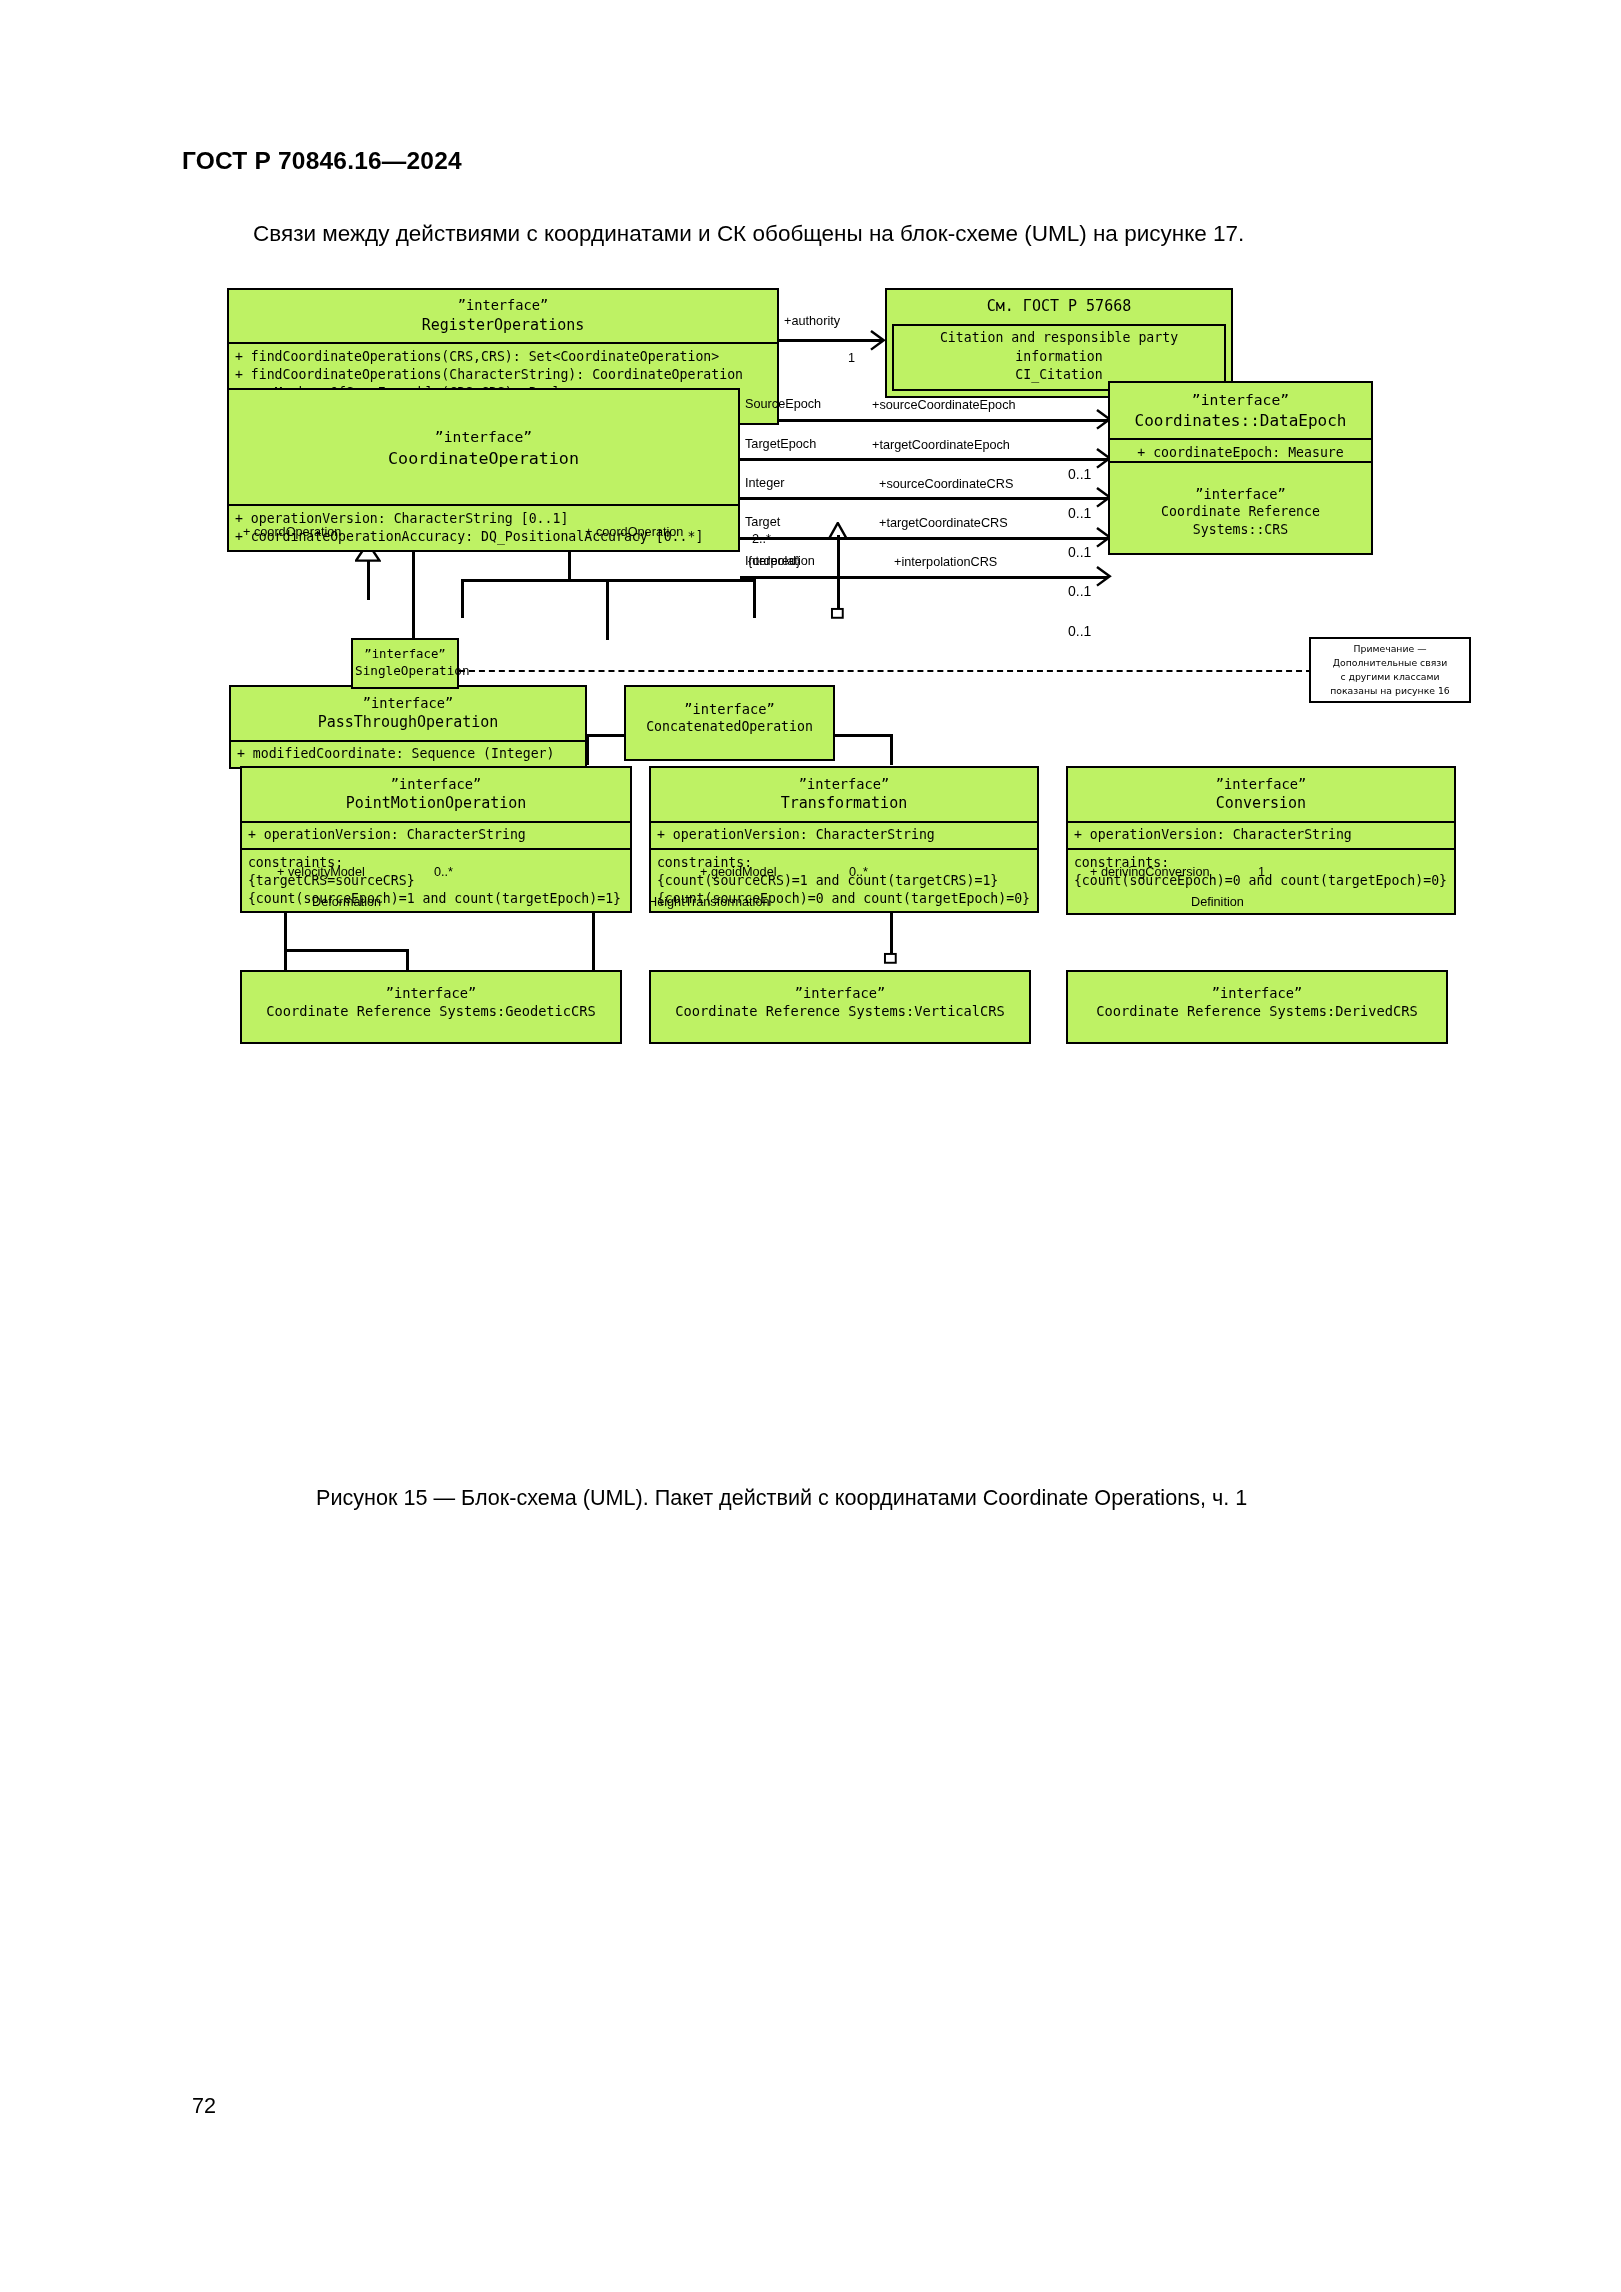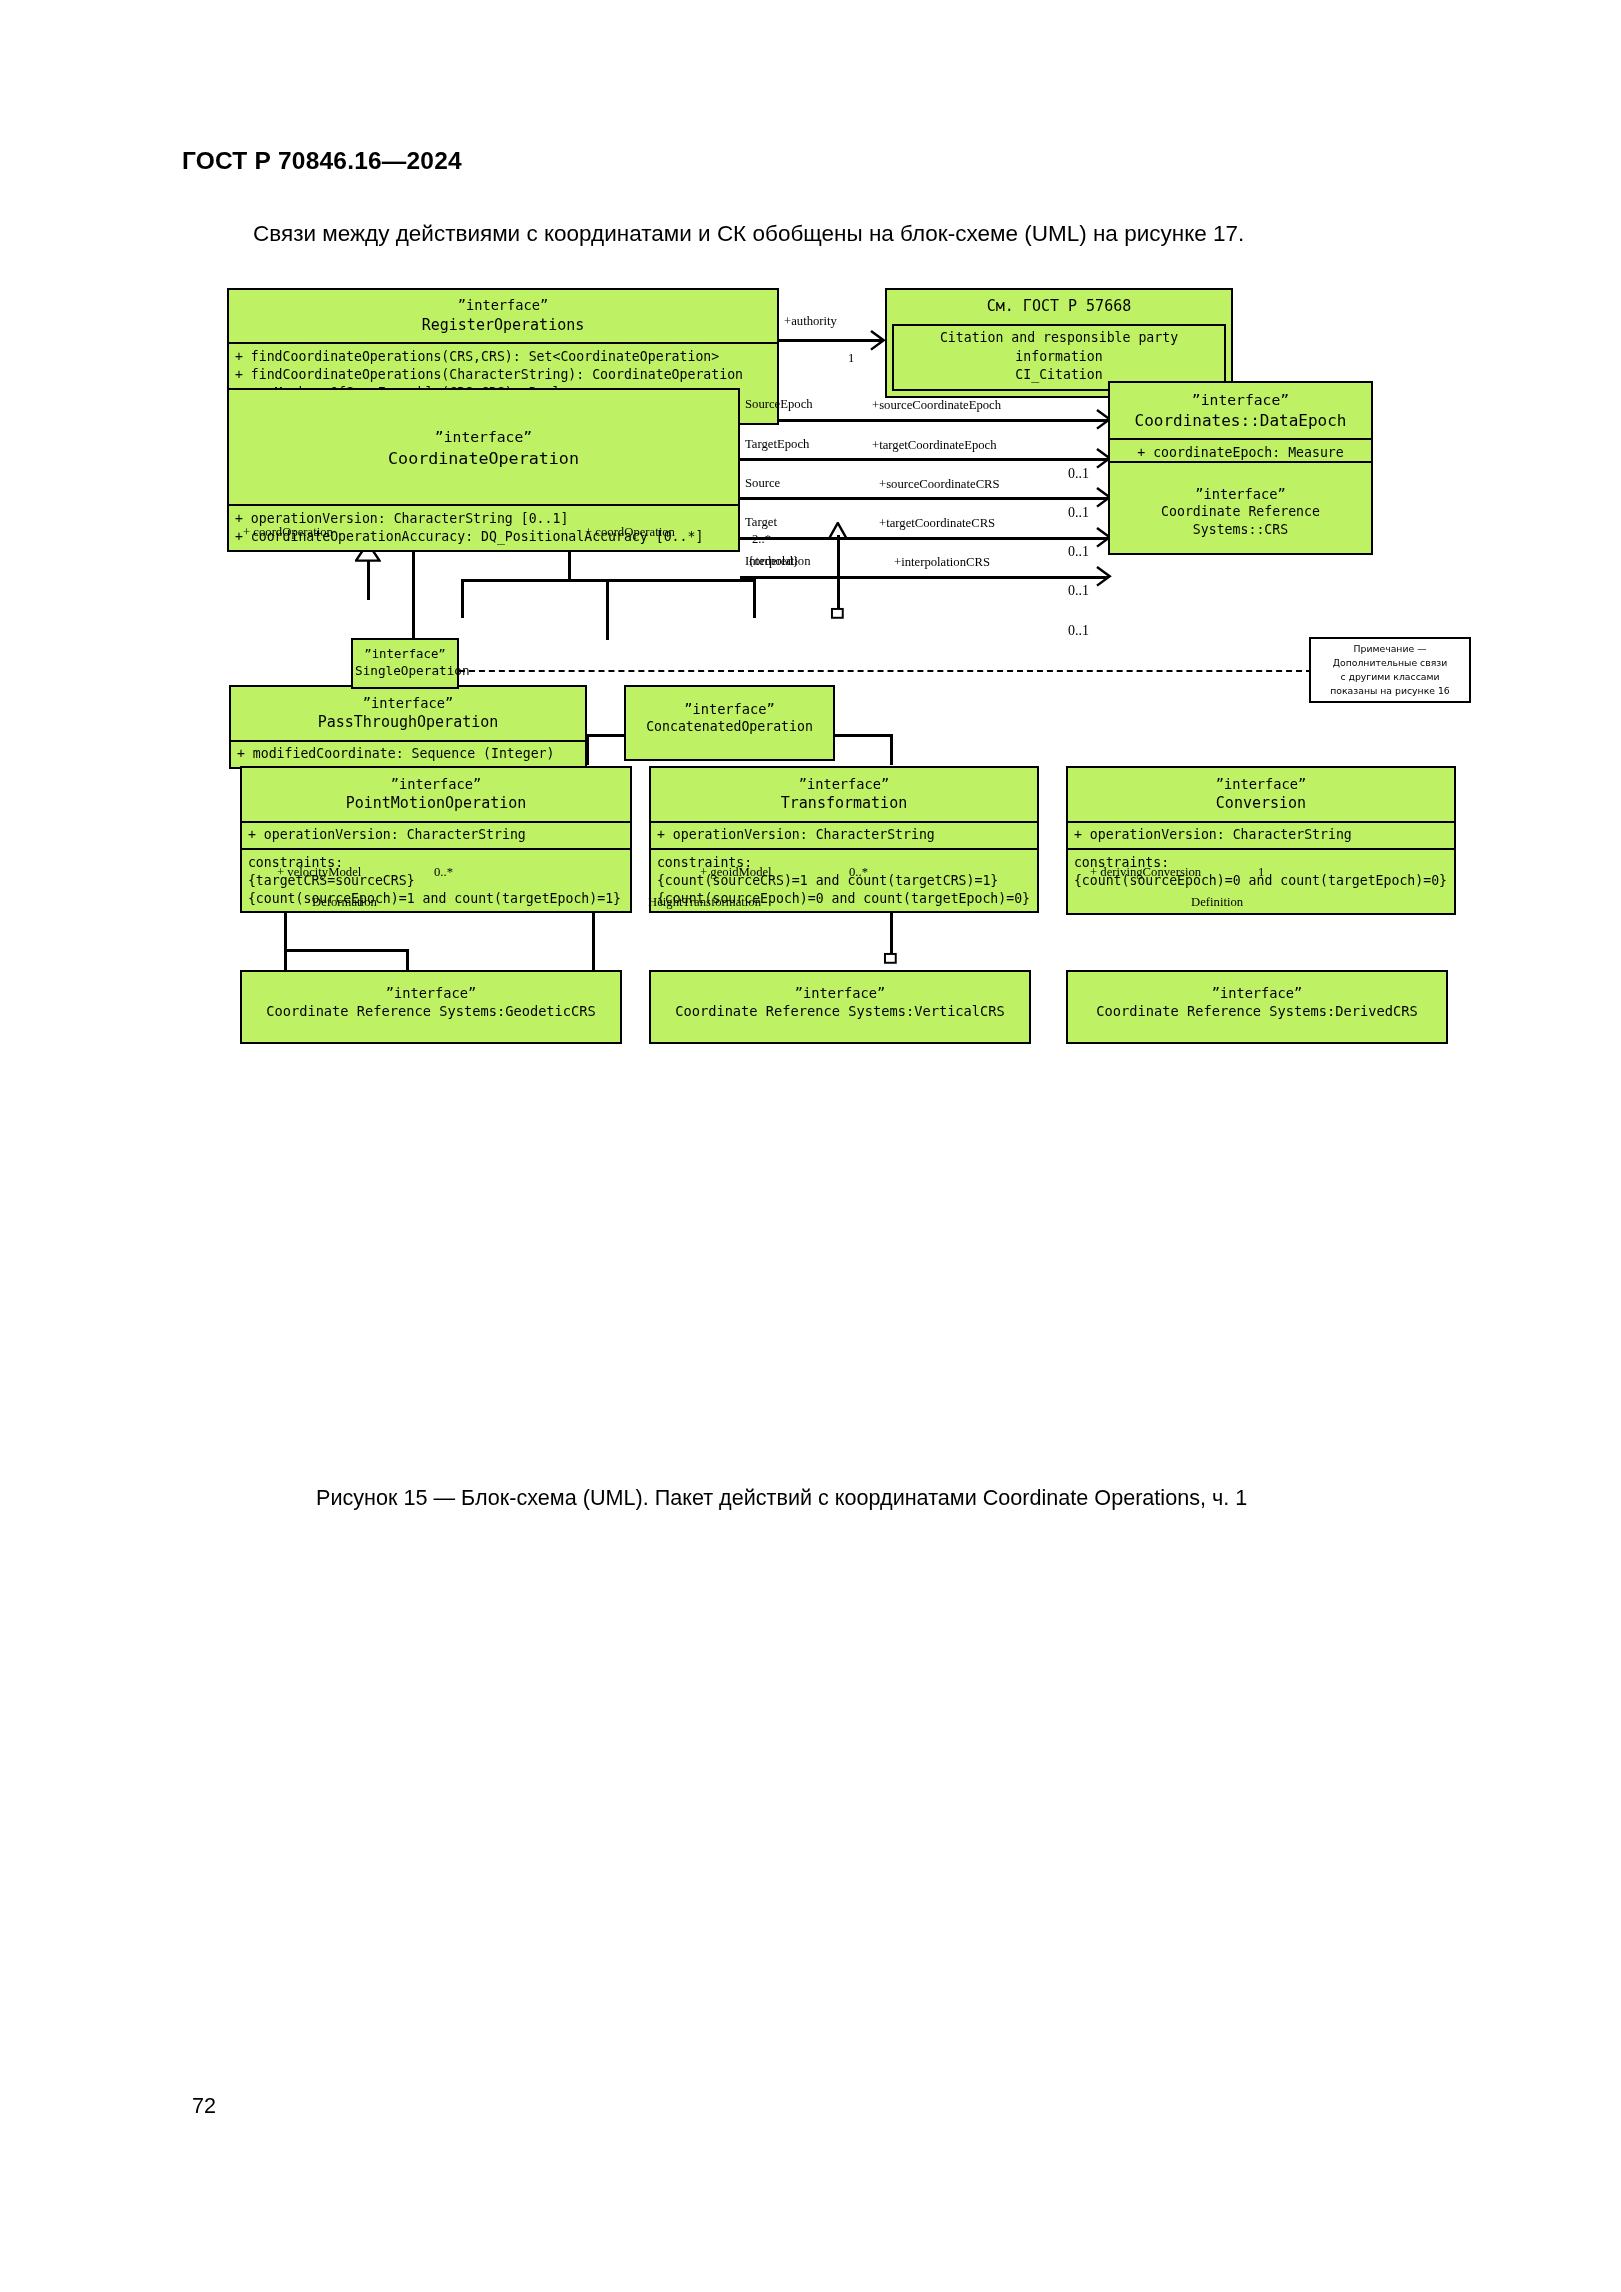--- a/index.html
+++ b/index.html
@@ -43,21 +43,21 @@
   }
   .cls .hdr .st{display:block;font-size:13.7px;}
   .cls .hdr .nm{display:block;font-size:15px;}
   .cls .sep{border-top:2.5px solid #000;}
   .cls .sec{padding:3.9px 5.9px;}
   .cls .sec div{white-space:nowrap;}
 
   
   .lbl{
     position:absolute;
-    font-family:Liberation Serif, serif;
+    font-family:Liberation Sans, sans-serif;
     font-size:12.7px;white-space:nowrap;background:transparent;
   }
   .lbl.sm{font-size:14px;margin-top:44px;}
 
   
   .h,.v{position:absolute;background:#000;}
   .h{height:2.5px;}
   .v{width:2.5px;}
 
   
@@ -268,21 +268,21 @@
     </div>
 
     <div class="lbl" style="left:745px;top:132px;">SourceEpoch</div>
     <div class="lbl" style="left:872px;top:133px;">+sourceCoordinateEpoch</div>
     <div class="lbl sm" style="left:1068px;top:157px;">0..1</div>
 
     <div class="lbl" style="left:745px;top:172px;">TargetEpoch</div>
     <div class="lbl" style="left:872px;top:173px;">+targetCoordinateEpoch</div>
     <div class="lbl sm" style="left:1068px;top:196px;">0..1</div>
 
-    <div class="lbl" style="left:745px;top:211px;">Source</div>
+    <div class="lbl" style="left:745px;top:211px;">Integer</div>
     <div class="lbl" style="left:879px;top:212px;">+sourceCoordinateCRS</div>
     <div class="lbl sm" style="left:1068px;top:235px;">0..1</div>
 
     <div class="lbl" style="left:745px;top:250px;">Target</div>
     <div class="lbl" style="left:879px;top:251px;">+targetCoordinateCRS</div>
     <div class="lbl sm" style="left:1068px;top:274px;">0..1</div>
 
     <div class="lbl" style="left:745px;top:289px;">Interpolation</div>
     <div class="lbl" style="left:894px;top:290px;">+interpolationCRS</div>
     <div class="lbl sm" style="left:1068px;top:314px;">0..1</div>

